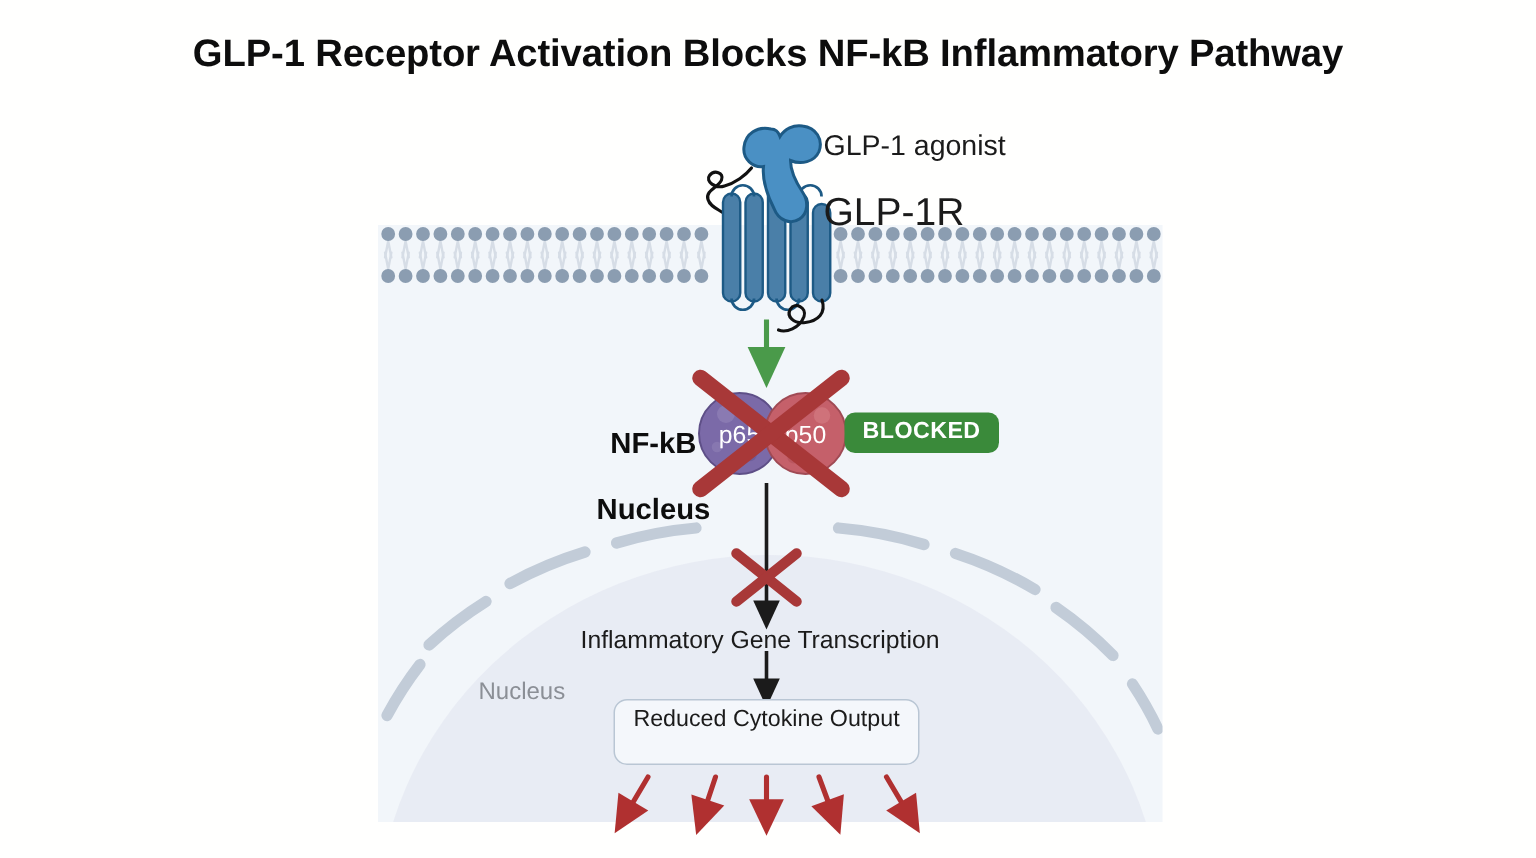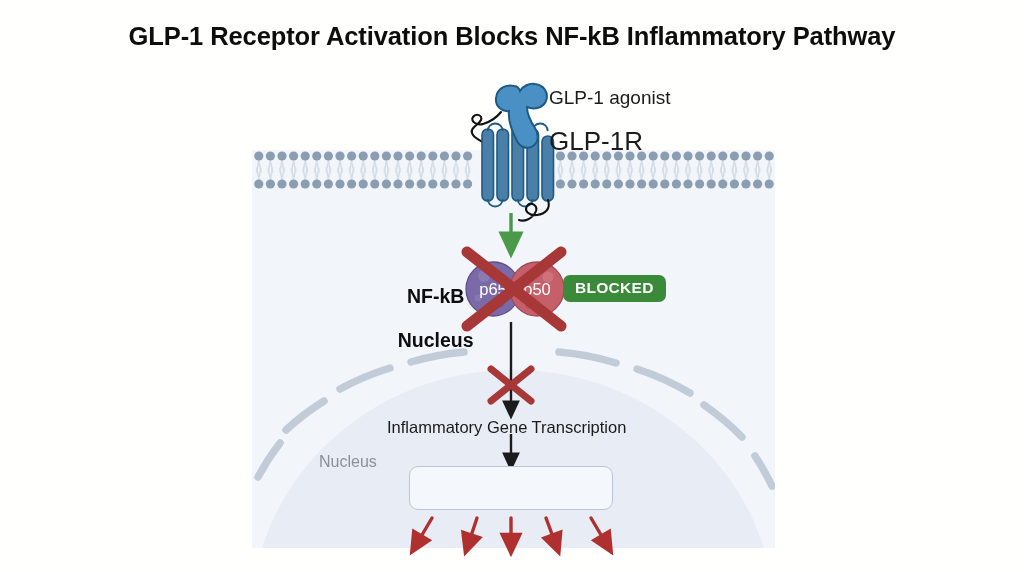--- a/index.html
+++ b/index.html
@@ -427,15 +427,16 @@
     <span>Nucleus</span>
   </div>
 
   <div id="lbl-blocked">BLOCKED</div>
 
   <div class="lbl" id="lbl-transcription">Inflammatory Gene Transcription</div>
 
   <div class="lbl" id="lbl-nucleus">Nucleus</div>
 
   <div id="box-cytokine">
+    <span class="cyto-line">Reduced Cytokine Output</span>
   </div>
 
 </div>
 
 </body></html>

